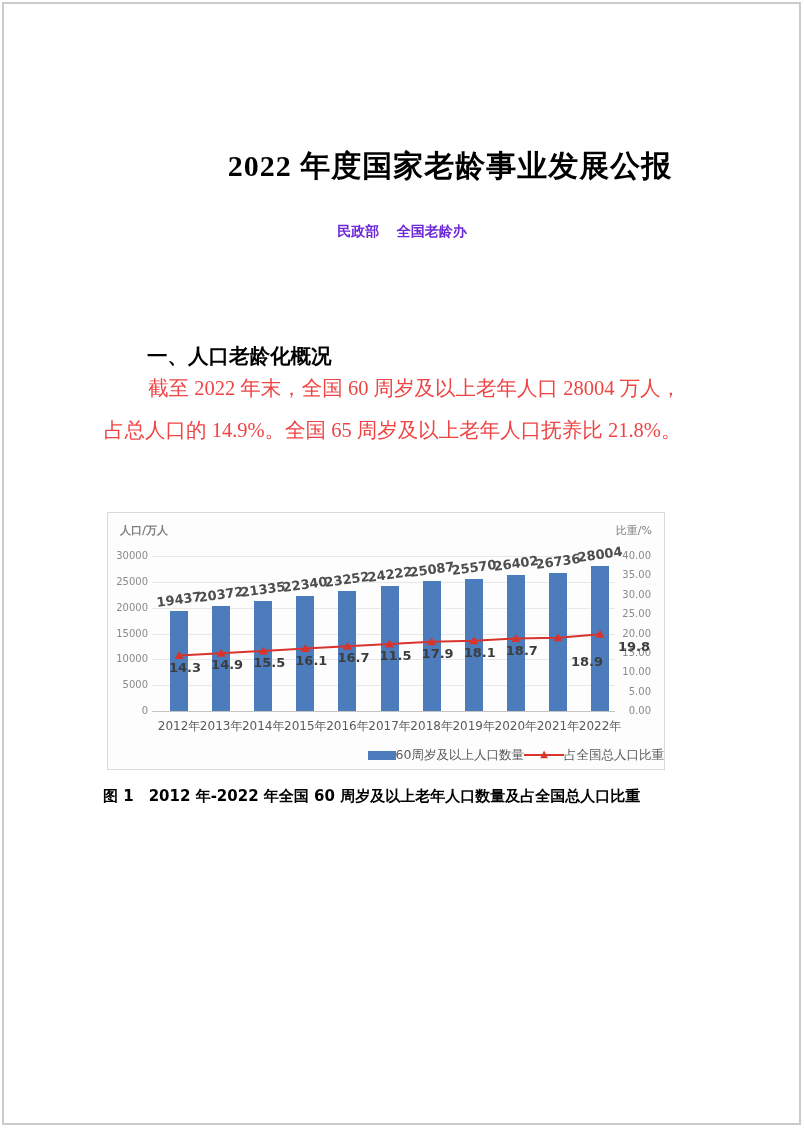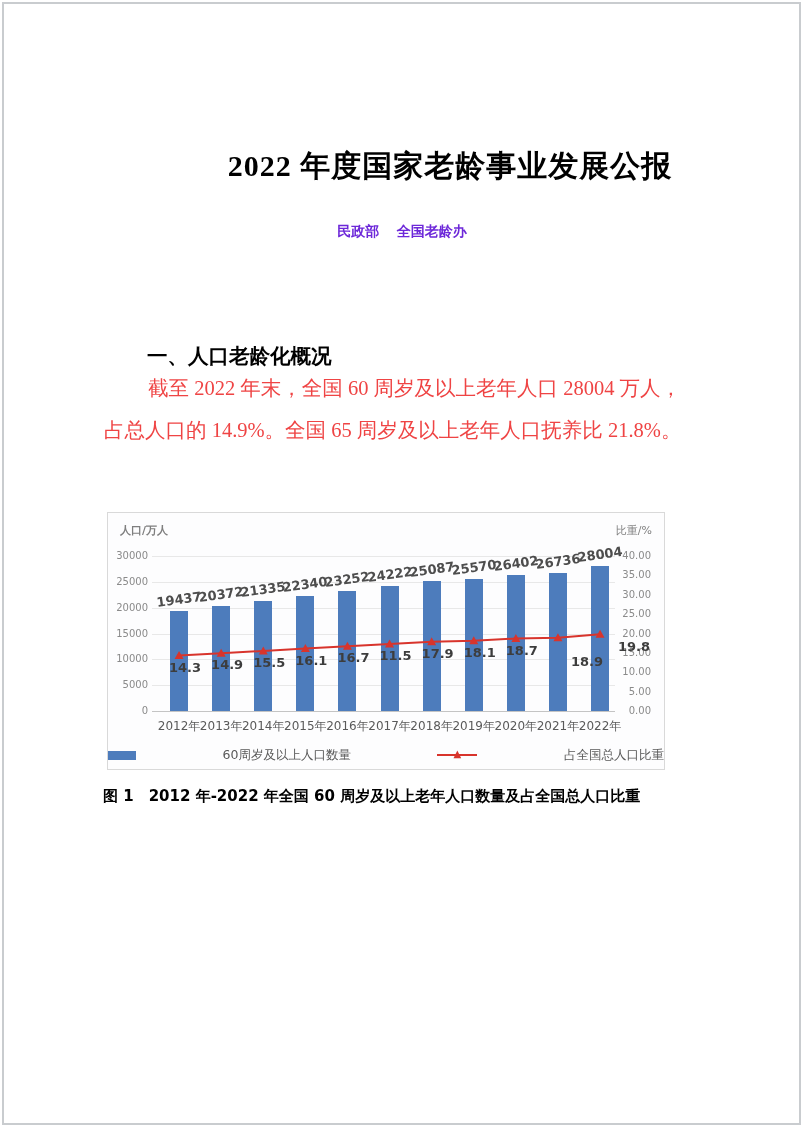--- a/index.html
+++ b/index.html
@@ -54,21 +54,21 @@
   .line-label{
     position:absolute;width:44px;text-align:center;font-size:13px;font-weight:600;
     color:#3d3d3d;white-space:nowrap;
   }
   .x-tick{
     position:absolute;top:205px;width:46px;text-align:center;font-size:12px;
     color:#595959;white-space:nowrap;
   }
   .legend{
     position:absolute;left:0;right:0;top:233px;height:18px;
-    display:flex;justify-content:space-between;align-items:center;gap:7px;
+    display:flex;justify-content:flex-end;align-items:center;
     font-size:12.5px;color:#595959;
   }
   .legend-swatch-bar{display:inline-block;width:28px;height:9px;background:#4d7cbc;}
   .legend-line-wrap{position:relative;display:inline-block;width:40px;height:12px;}
   .legend-line-wrap .seg{position:absolute;left:0;right:0;top:5px;height:2px;background:#d8342c;}
   .legend-line-wrap .tri{position:absolute;left:0;right:0;top:-1px;text-align:center;font-size:10px;color:#d8342c;line-height:12px;}
   .chart-svg{position:absolute;left:0;top:0;}
   .figure-caption{
     position:absolute;left:103px;top:787px;width:620px;
     font-size:15px;font-weight:700;color:#000;white-space:nowrap;

